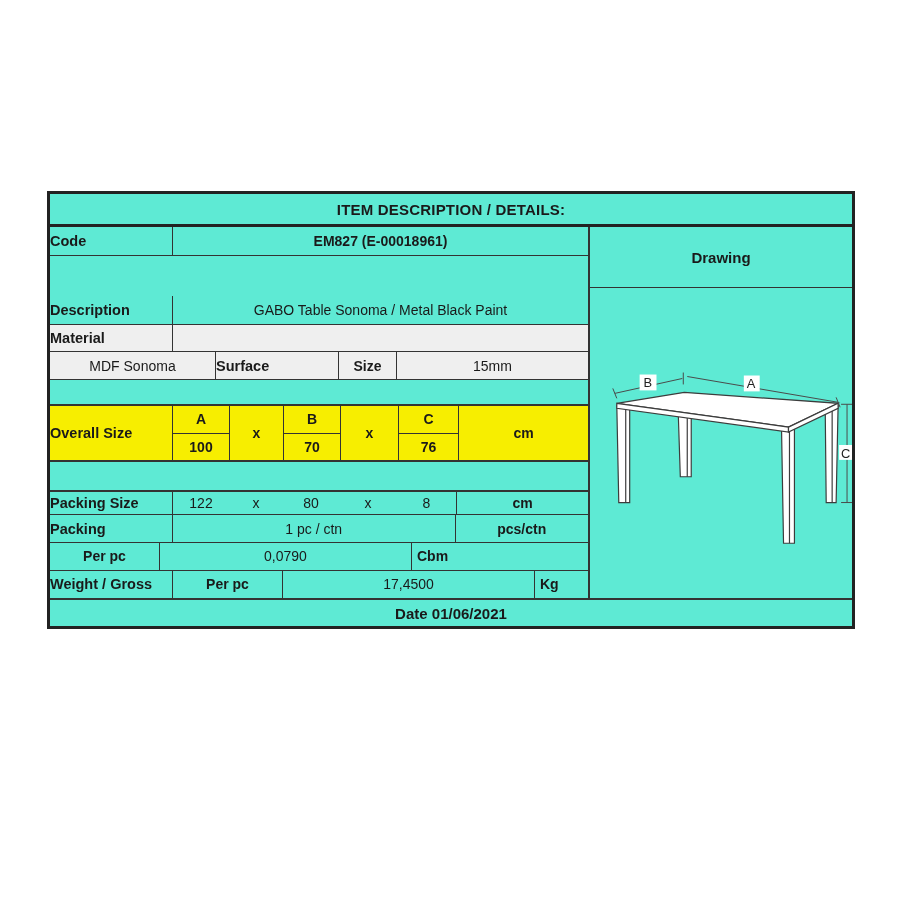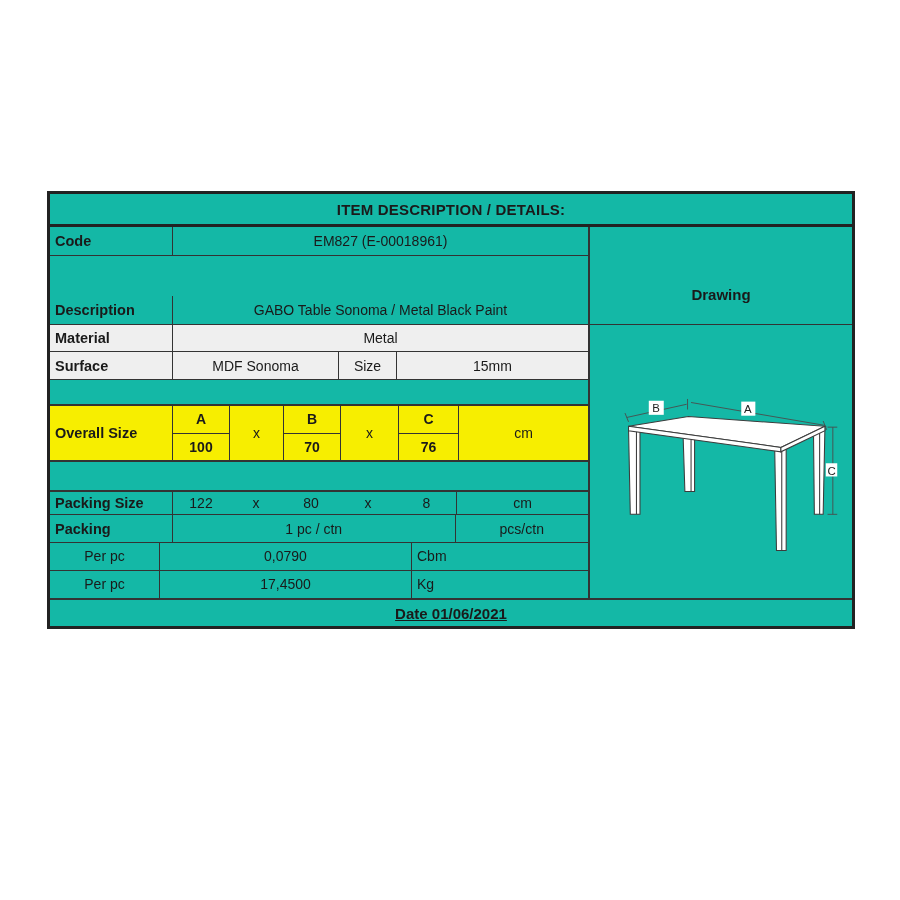--- a/index.html
+++ b/index.html
@@ -9,21 +9,21 @@
     --text:#1A1A1A;
   }
   html,body{margin:0;padding:0;}
   body{
     width:900px;height:900px;background:#ffffff;position:relative;
     font-family:"Liberation Sans",sans-serif;color:var(--text);
   }
   .sheet{
     position:absolute;left:47px;top:191px;width:808px;height:438px;
     border:3px solid #222;box-sizing:border-box;
-    display:flex;flex-direction:column;background:#14b8a6;
+    display:flex;flex-direction:column;background:#5eead4;
   }
   .title-row{
     height:33px;box-sizing:border-box;border-bottom:3px solid #222;
     display:flex;align-items:center;justify-content:center;
     font-weight:bold;font-size:15px;letter-spacing:.2px;
   }
   .body{flex:1;display:flex;min-height:0;}
   .left{width:538px;display:flex;flex-direction:column;}
   .right{flex:1;border-left:2px solid var(--border);display:flex;flex-direction:column;box-sizing:border-box;}
   .r{display:flex;box-sizing:border-box;border-bottom:1.5px solid var(--border);align-items:stretch;}
@@ -34,49 +34,49 @@
   .r-surf{height:28px;background:var(--row-gray);}
   .r-gap1{height:27px;border-bottom-width:2px;}
   .r-ovr{height:57px;border-bottom-width:2px;background:var(--highlight);}
   .r-gap2{height:31px;border-bottom-width:2.5px;}
   .r-psize{height:24px;}
   .r-pack{height:28px;gap:26px;}
   .r-vol{height:29px;}
   .r-wt{height:28px;border-bottom:none;}
   .c{display:flex;align-items:center;justify-content:center;font-size:14px;box-sizing:border-box;}
   .lbl{
-    width:123px;flex:none;justify-content:flex-start;padding-left:5px;
+    width:123px;flex:none;justify-content:flex-start;
     font-weight:bold;font-size:14.5px;border-right:1.5px solid var(--border);
   }
-  .bold{font-weight:normal;}
+  .bold{font-weight:bold;}
   .br{border-right:1.5px solid var(--border);}
   .bl{border-left:1.5px solid var(--border);}
   .grow{flex:1;}
   .w-a{width:56px;flex:none;}
   .w-x1{width:54px;flex:none;}
   .w-b{width:56px;flex:none;}
   .w-x2{width:58px;flex:none;}
   .w-c{width:59px;flex:none;}
   .w-per{width:110px;flex:none;}
   .w-val{width:252px;flex:none;}
   .w-surf1{width:166px;flex:none;}
   .w-size{width:58px;flex:none;}
   .dimcell{display:flex;flex-direction:column;flex:none;}
   .dimcell .half{flex:none;height:28px;display:flex;align-items:center;justify-content:center;font-weight:bold;font-size:14px;box-sizing:border-box;}
   .dimcell .half.top{border-bottom:1.5px solid var(--border);}
   .dimcell .half.bot{height:26px;}
   .drawing-label{
     height:61px;box-sizing:border-box;border-bottom:1.5px solid var(--border);
-    display:flex;align-items:center;justify-content:center;font-weight:bold;font-size:15px;margin-top:37px;
+    display:flex;align-items:center;justify-content:center;font-weight:bold;font-size:15px;
   }
   .drawing-area{flex:1;position:relative;}
   .drawing-area svg{position:absolute;inset:0;width:100%;height:100%;}
   .date-row{
     height:28px;box-sizing:border-box;border-top:2.5px solid var(--border);
-    display:flex;align-items:center;justify-content:center;font-weight:bold;font-size:15px;text-decoration:underline;
+    display:flex;align-items:center;justify-content:center;font-weight:bold;font-size:15px;
   }
   .sketch-line{stroke:#3c3c3c;stroke-width:1.2;fill:none;}
   .sketch-face{stroke:#3c3c3c;stroke-width:1.2;fill:#ffffff;}
   .dim-line{stroke:#4a4a4a;stroke-width:1;fill:none;}
   .dim-text{font-family:"Liberation Sans",sans-serif;font-size:13px;fill:#222;}
 </style>
 </head>
 <body>
 
 <div class="sheet">
@@ -91,27 +91,26 @@
         <div class="c grow bold">EM827 (E-00018961)</div>
       </div>
 
       <div class="r r-desc">
         <div class="c lbl">Description</div>
         <div class="c grow">GABO Table Sonoma / Metal Black Paint</div>
       </div>
 
       <div class="r r-mat">
         <div class="c lbl">Material</div>
-        <div class="c grow">Metal</div>
       </div>
 
 
       <div class="r r-surf">
+        <div class="c w-surf1 br">MDF Sonoma</div>
         <div class="c lbl">Surface</div>
-        <div class="c w-surf1 br">MDF Sonoma</div>
         <div class="c w-size br bold">Size</div>
         <div class="c grow">15mm</div>
       </div>
 
       <div class="r r-gap1"></div>
 
       <div class="r r-ovr">
         <div class="c lbl">Overall Size</div>
         <div class="dimcell w-a br">
           <div class="half top">A</div>
@@ -148,20 +147,21 @@
         <div class="c bl bold" style="width:133.5px;flex:none;">pcs/ctn</div>
       </div>
 
       <div class="r r-vol">
         <div class="c w-per br bold">Per pc</div>
         <div class="c w-val br">0,0790</div>
         <div class="c grow bold" style="justify-content:flex-start;padding-left:5px;">Cbm</div>
       </div>
 
       <div class="r r-wt">
+        <div class="c lbl">Weight / Gross</div>
         <div class="c w-per br bold">Per pc</div>
         <div class="c w-val br">17,4500</div>
         <div class="c grow bold" style="justify-content:flex-start;padding-left:5px;">Kg</div>
       </div>
 
     </div>
 
     <div class="right">
       <div class="drawing-label">Drawing</div>
       <div class="drawing-area">

